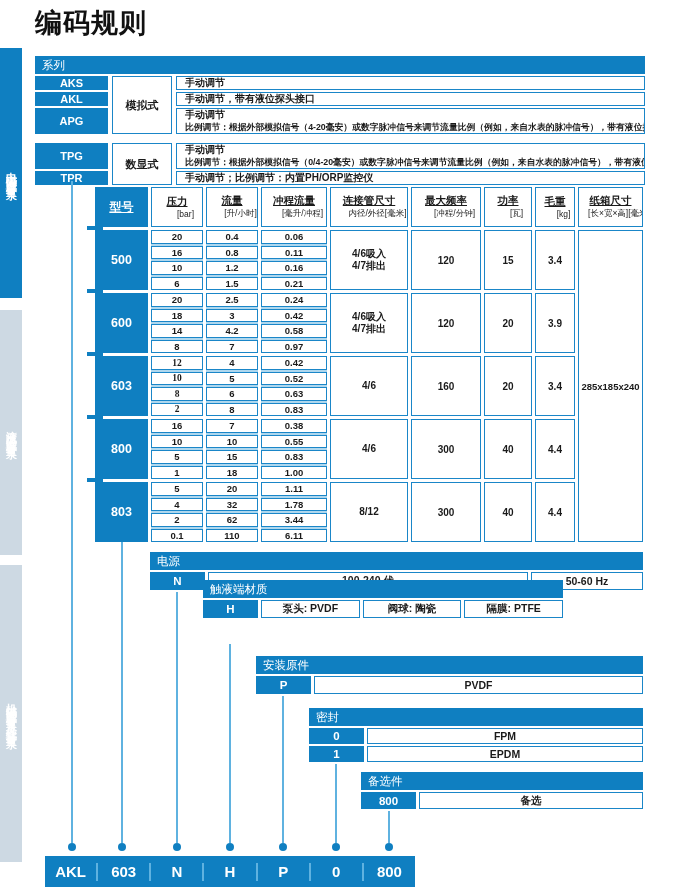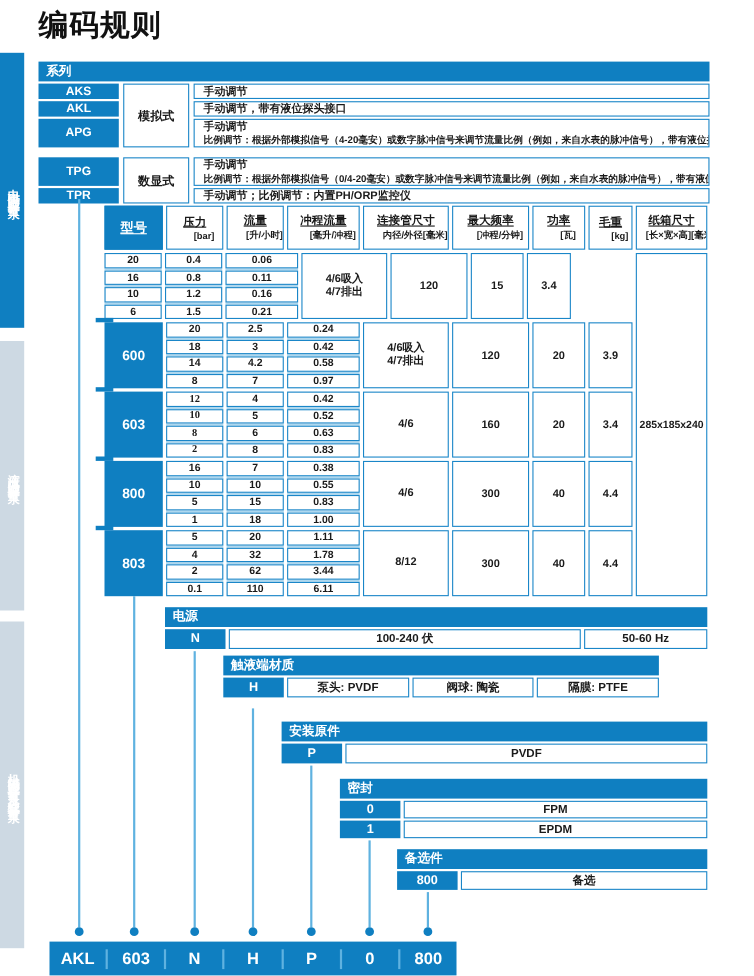--- a/index.html
+++ b/index.html
@@ -14,21 +14,21 @@
   
   .side-tab{position:absolute; left:0; width:22px; display:flex; align-items:center; justify-content:center;}
   .side-tab span{writing-mode:vertical-rl; font-size:11px; font-weight:bold; color:#fff; letter-spacing:3px;}
   .side-tab.active{background:var(--primary);}
   .side-tab.inactive{background:var(--side-inactive);}
 
   
   #page-title{position:absolute; left:35px; top:5px; font-size:27px; font-weight:bold; color:#111; letter-spacing:1px;}
 
   
-  .hbar{background:var(--primary); color:#fff; font-size:11.5px; font-weight:bold; height:18px; line-height:18px; padding-left:7px;}
+  .hbar{background:var(--primary); color:#fff; font-size:11.5px; font-weight:normal; height:18px; line-height:18px; padding-left:7px;}
 
   
   #series-hbar{position:absolute; left:35px; top:56px; width:610px;}
   #series-grid{position:absolute; left:35px; top:76px; width:610px;
     display:grid; grid-template-columns:73px 60px 469px; column-gap:4px;
     grid-template-rows:14px 14px 26px 5px 26px 14px; row-gap:2px;}
   .scode{background:var(--primary); color:#fff; font-weight:bold; font-size:11px;
     display:flex; align-items:center; justify-content:center;}
   .stype{background:#fff; border:1.5px solid var(--border); font-weight:bold; font-size:11px;
     display:flex; align-items:center; justify-content:center;}
@@ -36,21 +36,21 @@
     justify-content:center; align-items:flex-start; padding-left:8px; overflow:hidden;}
   .sdesc .l0{font-size:10px; font-weight:bold; white-space:nowrap;}
   .sdesc .l1{font-size:8.8px; font-weight:bold; white-space:nowrap;}
 
   
   #spec{position:absolute; left:95px; top:187px; width:548px;}
   #spec-head{display:flex; column-gap:3px; height:40px;}
   .sh{border:1.5px solid var(--border); background:#fff; display:flex; flex-direction:column;
     align-items:center; justify-content:center; overflow:hidden;}
   .sh .h0{font-size:10.5px; font-weight:bold; white-space:nowrap;text-decoration:underline;}
-  .sh .h1{font-size:8.5px; font-weight:bold; white-space:nowrap;padding-left:17px;}
+  .sh .h1{font-size:8.5px; font-weight:normal; white-space:nowrap;padding-left:17px;}
   .sh.model{background:var(--primary); border-color:var(--primary); color:#fff;}
   .sh.model .h0{font-size:12px;}
   #spec-body{margin-top:3px; display:flex; flex-direction:column; row-gap:3px;}
   .grow-row{display:flex; column-gap:3px; height:60px;}
   .model-cell{position:relative; background:var(--primary); color:#fff; font-weight:bold; font-size:12.5px;
     display:flex; align-items:center; justify-content:center;}
   .model-cell::before{content:""; position:absolute; left:-8px; top:-4px; width:16px; height:3.5px; background:var(--primary);}
   .subcol{background:var(--stripe); display:flex; flex-direction:column; row-gap:2px;}
   .subcell{height:13.5px; background:#fff; border:1px solid var(--border); font-size:9.5px; font-weight:600;
     display:flex; align-items:center; justify-content:center;}
@@ -63,21 +63,21 @@
 
   
   .sec{position:absolute;}
   .srow{display:flex; column-gap:3px; height:18px; margin-top:2px;}
   .key{width:55px; background:var(--primary); color:#fff; font-weight:bold; font-size:11.5px;
     display:flex; align-items:center; justify-content:center;}
   .val{background:#fff; border:1.5px solid var(--border); font-size:10.5px; font-weight:600;
     display:flex; align-items:center; justify-content:center; white-space:nowrap;}
   .grow{flex:1;}
   #sec-power{left:150px; top:552px; width:493px;}
-  #sec-wetted{left:203px; top:596px; width:396px;}
+  #sec-wetted{left:203px; top:580px; width:360px;}
   #sec-install{left:256px; top:656px; width:387px;}
   #sec-seal{left:309px; top:708px; width:334px;}
   #sec-seal .srow{height:16px;}
   #sec-options{left:361px; top:772px; width:282px;}
   #sec-options .srow{height:17px;}
 
   
   .vline{position:absolute; width:2px; background:var(--light);}
   .dot{position:absolute; width:8px; height:8px; border-radius:50%; background:var(--primary);}
   #codebar{position:absolute; left:45px; top:856px; width:370px; height:31px; background:var(--primary);
@@ -165,20 +165,21 @@
           <div class="h0">毛重</div>
           <div class="h1">[kg]</div>
         </div>
         <div class="sh" style="width: 65px; flex: 0 0 65px;">
           <div class="h0">纸箱尺寸</div>
           <div class="h1">[长×宽×高][毫米]</div>
         </div>
       </div>
     <div id="spec-body">
         <div class="grow-row">
+          <div class="model-cell" style="flex: 0 0 53px;">500</div>
           <div class="subcol" style="flex: 0 0 52px;">
             <div class="subcell">20</div>
             <div class="subcell">16</div>
             <div class="subcell">10</div>
             <div class="subcell">6</div>
           </div>
           <div class="subcol" style="flex: 0 0 52px;">
             <div class="subcell">0.4</div>
             <div class="subcell">0.8</div>
             <div class="subcell">1.2</div>

